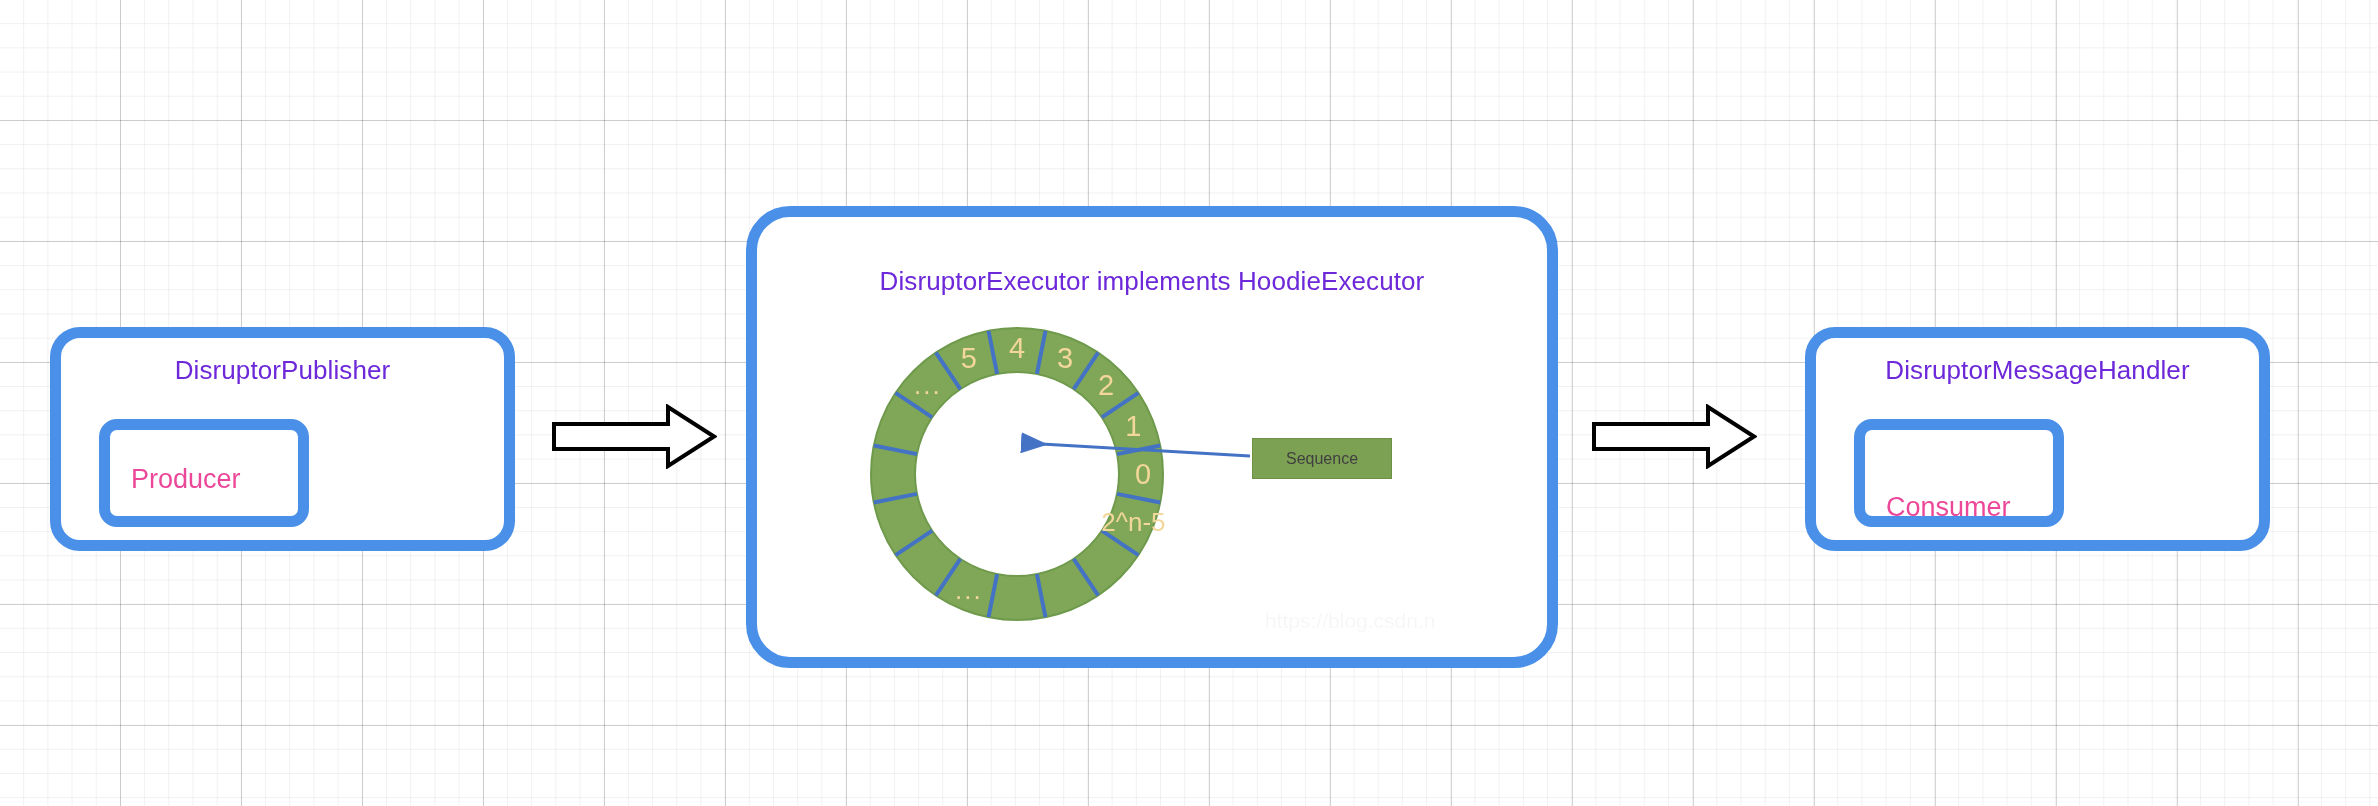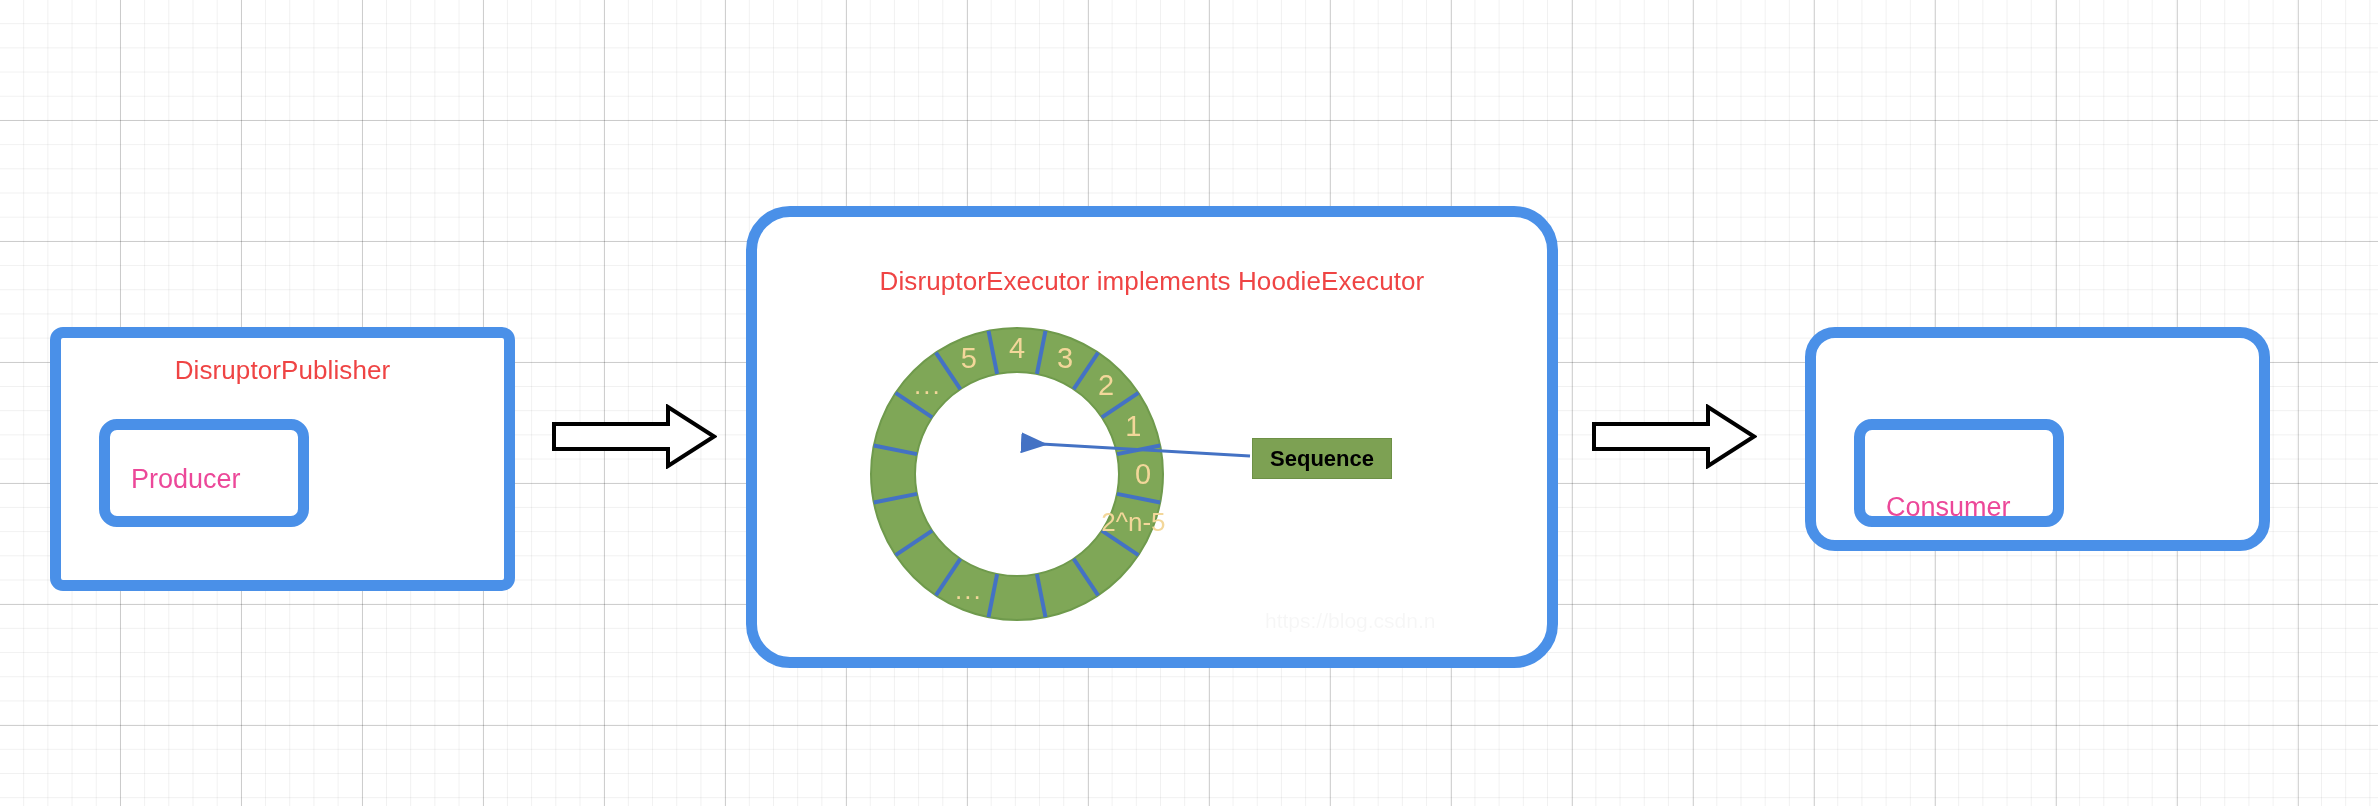--- a/index.html
+++ b/index.html
@@ -48,21 +48,21 @@
   .panel-inner {
     border-width: 11px;
     border-radius: 18px;
   }
 
   .panel-title {
     position: absolute;
     left: 0;
     right: 0;
     text-align: center;
-    color: #ef4444;
+    color: #6d28d9;
     font-size: 26px;
     line-height: 30px;
     letter-spacing: 0.1px;
     white-space: nowrap;
   }
   .inner-label {
     position: absolute;
     color: #ec4899;
     font-size: 27px;
     line-height: 30px;
@@ -97,40 +97,39 @@
 
   
   #sequence-box {
     position: absolute;
     box-sizing: border-box;
     background: #7da153;
     border: 1px solid #6d9046;
     display: flex;
     align-items: center;
     justify-content: center;
-    color: #000000;
-    font-size: 22px;
+    color: #404040;
+    font-size: 16px;
     line-height: 22px;
-    font-weight: bold;
   }
 
   #watermark {
     position: absolute;
     color: rgba(0,0,0,0.035);
     font-size: 21px;
     white-space: nowrap;
     user-select: none;
   }
 </style>
 </head>
 <body>
 
 <div id="canvas">
 
-  <div class="panel panel-outer" id="left-panel" style="left:50px; top:327px; width:465px; height:264px; border-color:#4a90e8;border-radius:13px;">
+  <div class="panel panel-outer" id="left-panel" style="left:50px; top:327px; width:465px; height:224px; border-color:#4a90e8;">
     <div class="panel-title" style="top:17px;">DisruptorPublisher</div>
 
     <div class="panel panel-inner" style="left:38px; top:81px; width:210px; height:108px; border-color:#4a90e8;">
       <div class="inner-label" style="left:21px; top:34px;">Producer</div>
     </div>
   </div>
 
   <div class="block-arrow" style="left:552px; top:404px; width:165px; height:65px;">
     <svg width="165" height="65" viewBox="0 0 165 65" xmlns="http://www.w3.org/2000/svg">
       <polygon points="2,20 116,20 116,3 162,32.5 116,62 116,45 2,45" fill="#ffffff" stroke="#000000" stroke-width="4" stroke-linejoin="miter"></polygon>
@@ -198,19 +197,20 @@
     <div id="watermark" style="left:508px; top:392px;">https://blog.csdn.n</div>
   </div>
 
   <div class="block-arrow" style="left:1592px; top:404px; width:165px; height:65px;">
     <svg width="165" height="65" viewBox="0 0 165 65" xmlns="http://www.w3.org/2000/svg">
       <polygon points="2,20 116,20 116,3 162,32.5 116,62 116,45 2,45" fill="#ffffff" stroke="#000000" stroke-width="4" stroke-linejoin="miter"></polygon>
     </svg>
   </div>
 
   <div class="panel panel-outer" id="right-panel" style="left:1805px; top:327px; width:465px; height:224px; border-color:#4a90e8;">
+    <div class="panel-title" style="top:17px;">DisruptorMessageHandler</div>
 
     <div class="panel panel-inner" style="left:38px; top:81px; width:210px; height:108px; border-color:#4a90e8;">
       <div class="inner-label" style="left:21px; top:34px;margin-top:28px;">Consumer</div>
     </div>
   </div>
 
 </div>
 
 </body></html>

